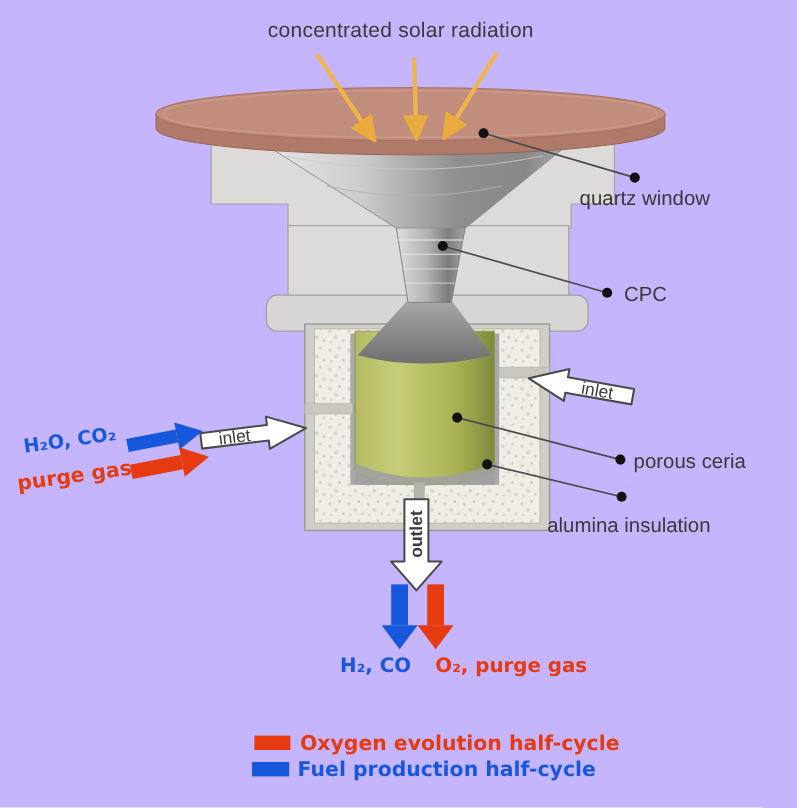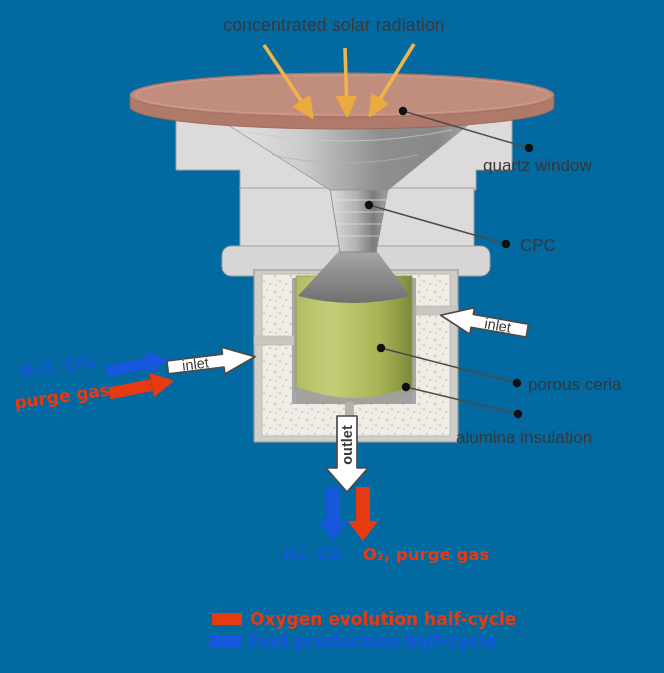--- a/index.html
+++ b/index.html
@@ -1,16 +1,16 @@
 <!DOCTYPE html>
 <html><head>
 <meta charset="utf-8">
 <style>
   html,body{margin:0;padding:0;background:#ffffff;}
-  .stage{position:relative;width:664px;height:673px;background:#0369a1;overflow:hidden;
+  .stage{position:relative;width:664px;height:673px;background:#c4b5fd;overflow:hidden;
          font-family:"Liberation Sans",sans-serif;}
   svg{position:absolute;left:0;top:0;}
   text{font-family:"Liberation Sans","DejaVu Sans",sans-serif;}
   .lbl{fill:#383838;font-size:17px;}
   .title-lbl{fill:#3a3a3a;font-size:17.5px;letter-spacing:.2px;}
   .flow-lbl{fill:#3a3a3a;font-size:14.5px;}
   .chem{font-family:"DejaVu Sans","Liberation Sans",sans-serif;font-weight:bold;}
   .stream{font-size:16.5px;}
   .legend-lbl{font-size:17px;}
   .leader{stroke:#4a4a4a;stroke-width:1.4;fill:none;}

